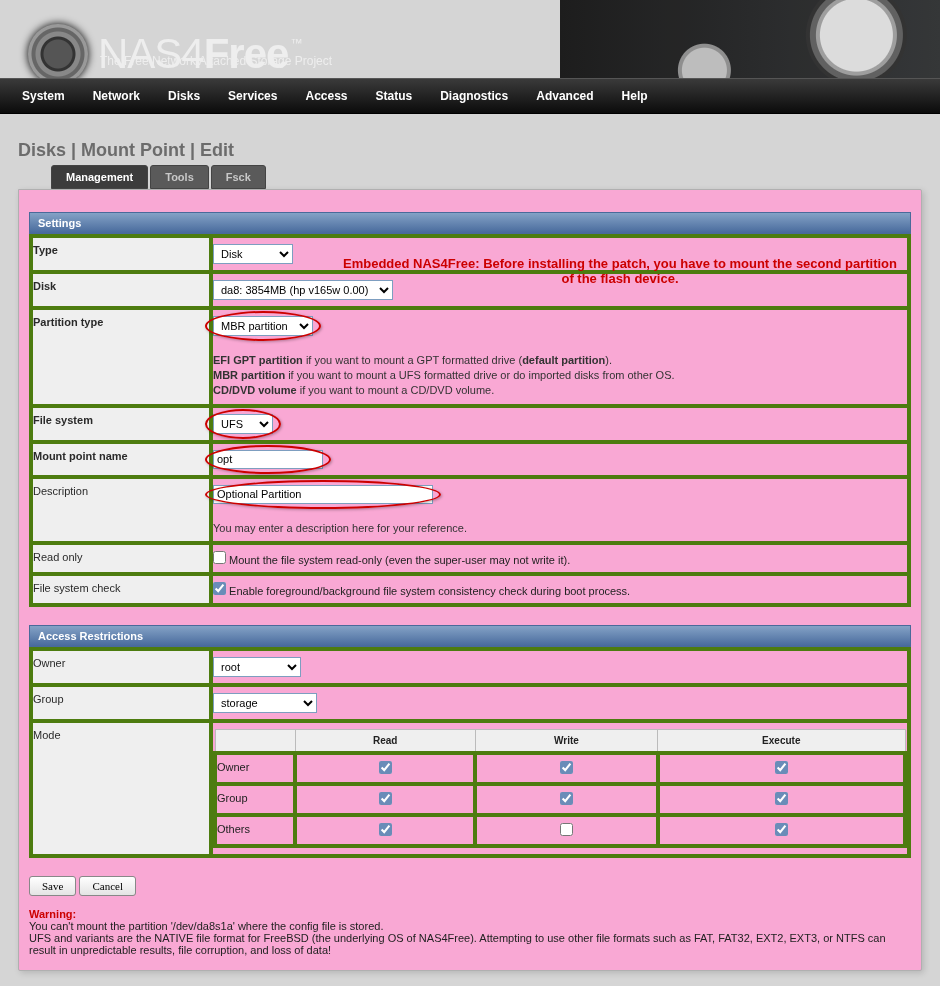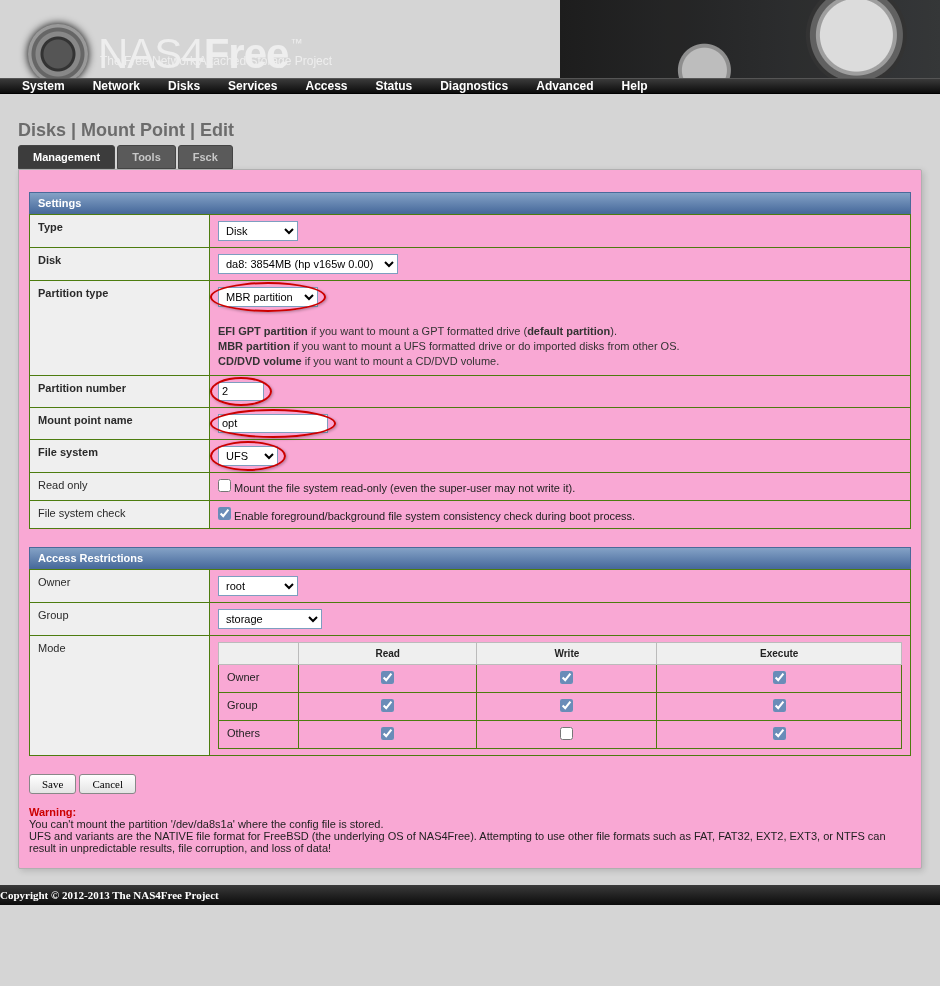--- a/index.html
+++ b/index.html
@@ -44,21 +44,21 @@
     position: absolute; right: 0; top: 0; height: 78px; width: 380px;
     background:
       radial-gradient(circle at 78% 45%, #ddd 0 36px, #999 37px 40px, #555 41px 46px, #222 47px 50px, transparent 51px),
       radial-gradient(circle at 38% 90%, #bbb 0 22px, #888 23px 26px, transparent 27px),
       linear-gradient(90deg,#0a0a0a,#242628);
     opacity:.9;
   }
   
   .nav {
     background: linear-gradient(#3a3a3a,#0b0b0b);
-    height: 16px;
+    height: 36px;
     display:flex; align-items:center;
     padding: 0 22px;
     color:#fff;
     border-top:1px solid #555; border-bottom:1px solid #000;
   }
   .nav .item {
     margin-right: 28px; font-weight:700; font-size:12px; cursor:pointer;
   }
   
   .page {
@@ -66,41 +66,41 @@
     padding: 26px 18px 12px;
   }
   .breadcrumb {
     font: bold 18px Tahoma, sans-serif; color:#6c6c6c;
     margin-bottom: 4px;
   }
   .notice {
     color:#cc0000; font-size:13px; font-weight:600;
     position:absolute; left:340px; top:142px; width:560px; text-align:center;
   }
-  .tabs { display:flex; margin-bottom:0;}
+  .tabs { display:flex; margin-bottom:0;margin-left:33px;}
   .tabs .tab {
     background:#5a5a5a; color:#c8c8c8; font-size:11px; font-weight:700;
     padding:5px 14px; margin-right:2px; border-radius:3px 3px 0 0; cursor:pointer;
     border:1px solid #444;
   }
   .tabs .tab.active { background:#3c3c3c; color:#fff; }
   .panel {
     background:#f9a8d4; border:1px solid #b0b0b0;
     border-radius:0 2px 2px 2px;
     box-shadow: 2px 2px 6px rgba(0,0,0,.15);
     padding: 22px 10px 14px;
   }
   .section-head {
     background: linear-gradient(#84a2c6,#486a9c);
     color:#fff; font-weight:700; padding:4px 8px;
     border:1px solid #4a6a9a; font-size:11px;
   }
   table.form { width:100%; border-collapse:collapse; margin-bottom:18px;}
   table.form td {
-    border:1px solid #4d7c0f; padding:6px 8px; vertical-align:top;
+    border:4px solid #4d7c0f; padding:6px 0; vertical-align:top;
     font-size:11px;
   }
   table.form td.label {
     width:180px; background:#efefef; font-weight:700; color:#2a2a2a;
   }
   table.form td.label.plain { font-weight:normal; }
   select, input[type=text] {
     font:11px Tahoma,sans-serif; padding:1px 3px;
     border:1px solid #7d9ec0; background:#fff;
   }
@@ -157,20 +157,21 @@
   <div class="item">Services</div>
   <div class="item">Access</div>
   <div class="item">Status</div>
   <div class="item">Diagnostics</div>
   <div class="item">Advanced</div>
   <div class="item">Help</div>
 </div>
 
 <div class="page" style="position:relative;">
   <div class="breadcrumb">Disks | Mount Point | Edit</div>
+  <div class="notice">Embedded NAS4Free: Before installing the patch, you have to mount the second partition of the flash device.</div>
 
   <div class="tabs">
     <div class="tab active">Management</div>
     <div class="tab">Tools</div>
     <div class="tab">Fsck</div>
   </div>
 
   <div class="panel">
 
     <div class="section-head">Settings</div>
@@ -201,46 +202,47 @@
             </select>
           </span>
           <div class="help">
             <b>EFI GPT partition</b><span> if you want to mount a GPT formatted drive (</span><b>default partition</b><span>).</span><br>
             <b>MBR partition</b><span> if you want to mount a UFS formatted drive or do imported disks from other OS.</span><br>
             <b>CD/DVD volume</b><span> if you want to mount a CD/DVD volume.</span>
           </div>
         </td>
       </tr>
       <tr>
-        <td class="label">Partition number</td>
-        <td>
-          <span class="circled">
-            <input type="text" style="width: 46px;" value="2">
-          </span>
-        </td>
-      </tr>
-      <tr>
-        <td class="label">Mount point name</td>
-        <td>
-          <span class="circled" style="display:inline-block;">
-            <input type="text" style="width: 110px;" value="opt">
-          </span>
-        </td>
-      </tr>
-      <tr>
         <td class="label">File system</td>
         <td>
           <span class="circled">
             <select style="width:60px;">
               <option>UFS</option>
             </select>
           </span>
         </td>
       </tr>
       <tr>
+        <td class="label">Mount point name</td>
+        <td>
+          <span class="circled" style="display:inline-block;">
+            <input type="text" style="width: 110px;" value="opt">
+          </span>
+        </td>
+      </tr>
+      <tr>
+        <td class="label plain">Description</td>
+        <td>
+          <span class="circled">
+            <input type="text" style="width: 220px;" value="Optional Partition">
+          </span>
+          <div class="help">You may enter a description here for your reference.</div>
+        </td>
+      </tr>
+      <tr>
         <td class="label plain">Read only</td>
         <td>
           <input type="checkbox" style="">
           <span>Mount the file system read-only (even the super-user may not write it).</span>
         </td>
       </tr>
       <tr>
         <td class="label plain">File system check</td>
         <td>
           <input type="checkbox" checked="" style="">
@@ -249,21 +251,21 @@
       </tr>
     </tbody>
       </table>
 
     <div class="section-head">Access Restrictions</div>
     <table class="form">
       <tbody>
           <tr>
         <td class="label plain">Owner</td>
         <td>
-          <select style="width:80px;">
+          <select style="width:88px;">
             <option>root</option>
           </select>
         </td>
       </tr>
       <tr>
         <td class="label plain">Group</td>
         <td>
           <select style="width:104px;">
             <option>storage</option>
           </select>

